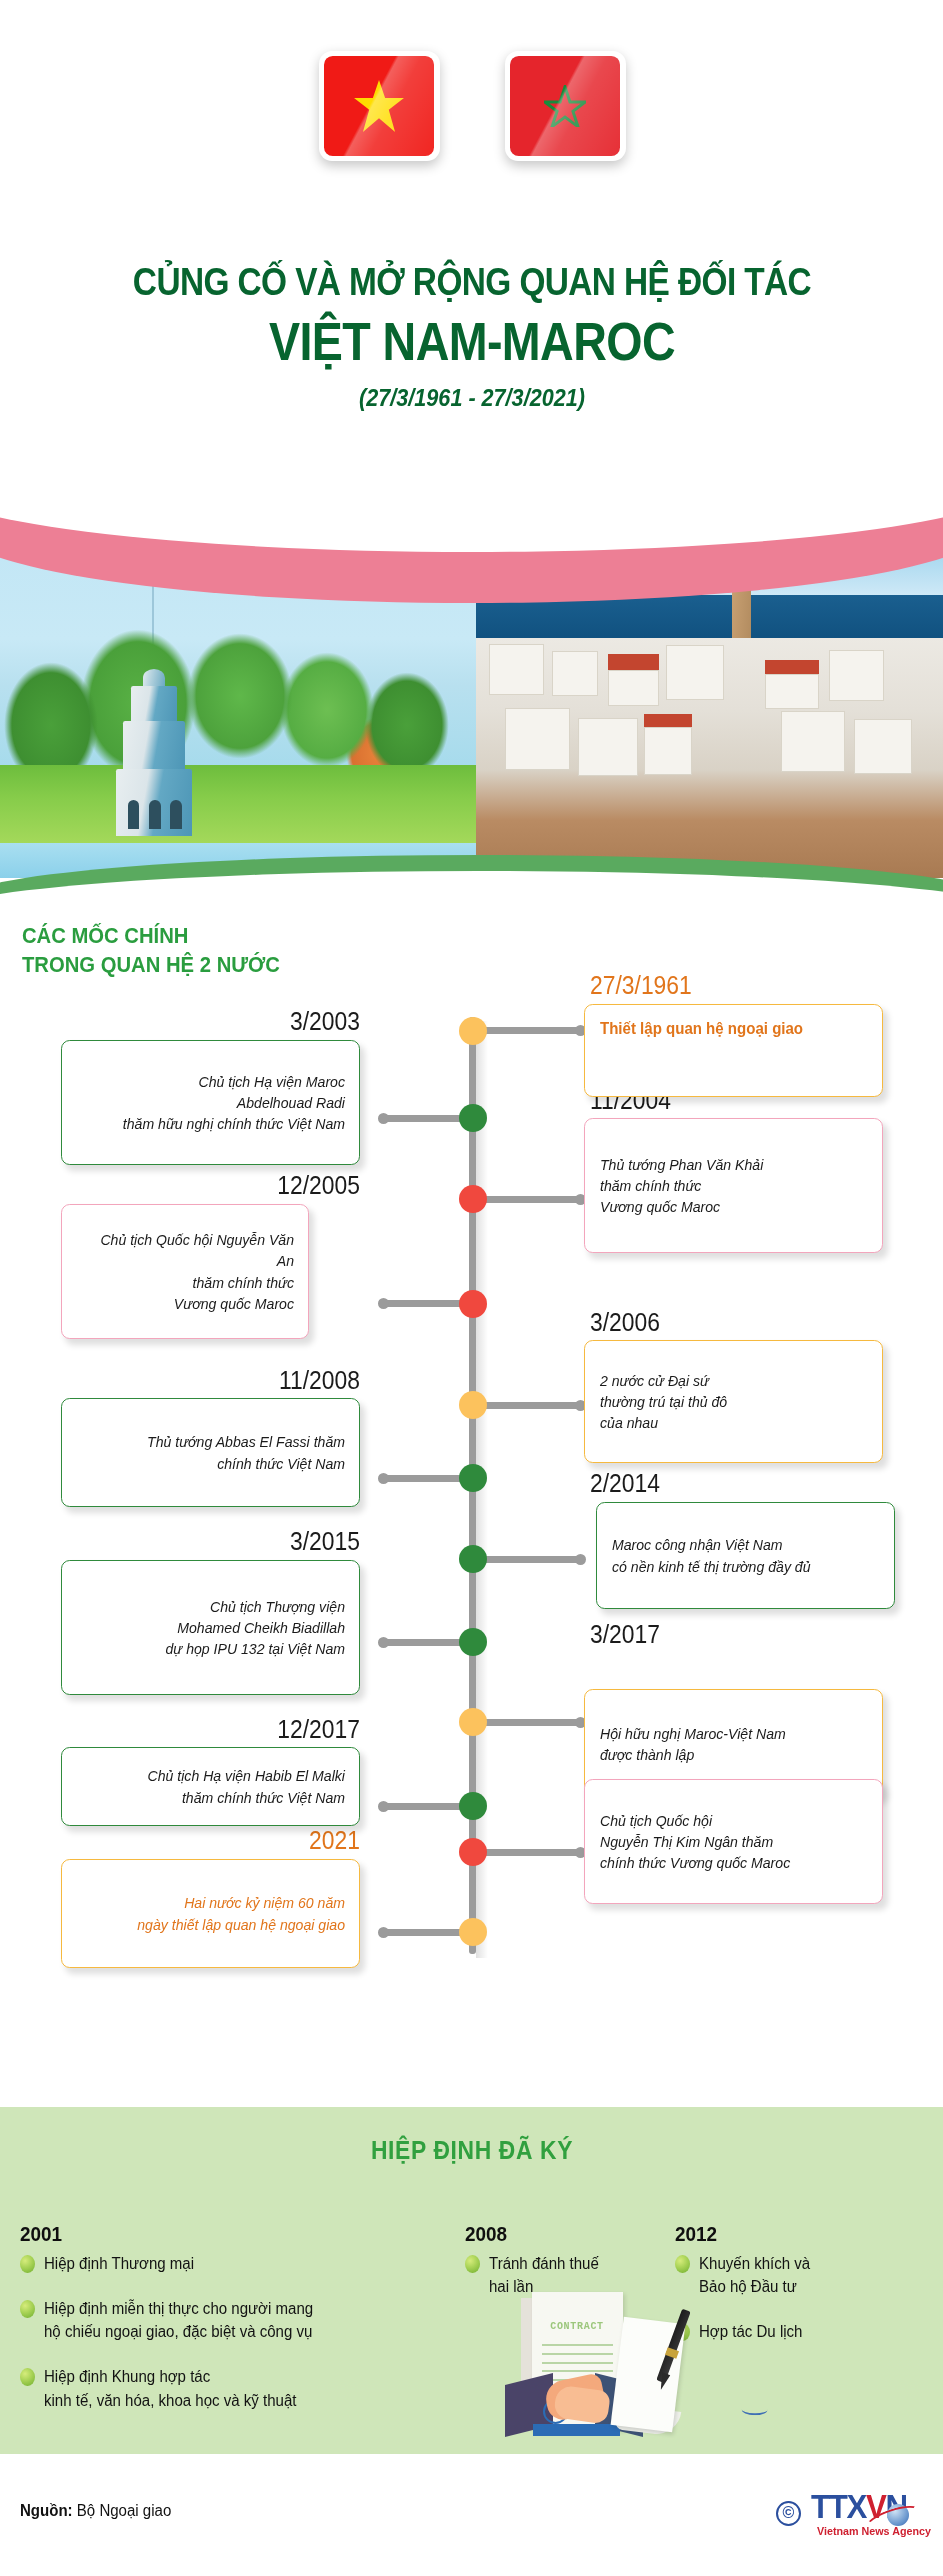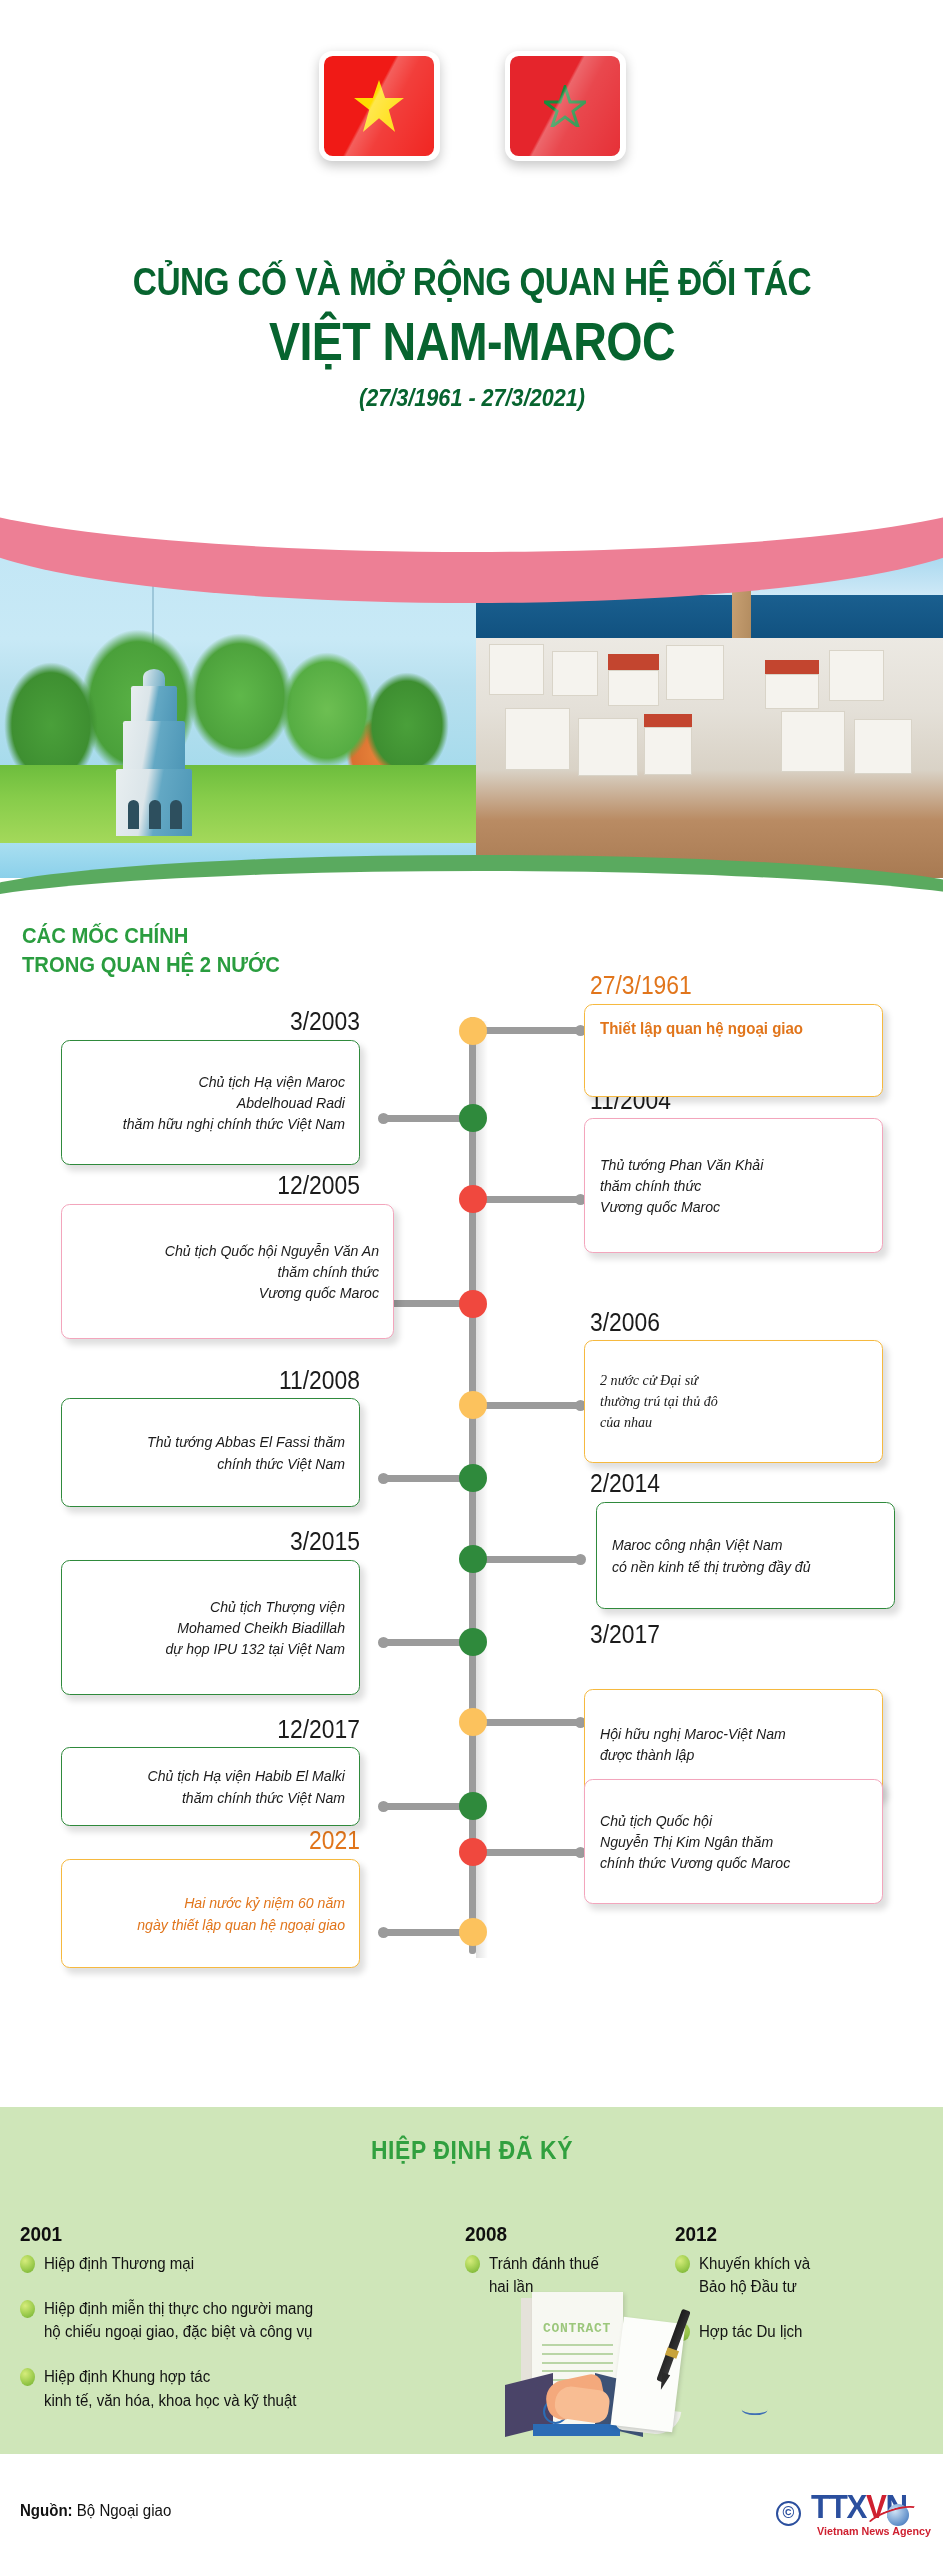--- a/index.html
+++ b/index.html
@@ -224,21 +224,21 @@
     margin-left: 9.4px; font-size: 16px; line-height: 1.45; color: #121212;
     transform: scaleX(0.94); transform-origin: left center;
   }
 
   
   .contract { position: absolute; left: 501px; top: 185px; width: 218px; height: 163px; }
   .ct-paper { position:absolute; left:30.5px; top:0; width:91px; height:138px; background:#f7f8f2;
      box-shadow: 1.5px 2.2px 4.4px rgba(0,0,0,0.12); }
   .ct-paper-back { position:absolute; left:20.3px; top:5.8px; width:87px; height:131px; background:#e5e2da; }
   .ct-label { position:absolute; top:29px; left:0; width:91px; text-align:center;
-     color:#9cc77c; font-size:13px; font-weight:bold; letter-spacing:0.7px;
+     color:#9cc77c; font-size:10px; font-weight:bold; letter-spacing:0.7px;
      font-family:"Liberation Mono", monospace; }
   .ct-line { position:absolute; left:10.2px; width:71px; height:2.2px; background:#b9d5a6; }
   .ct-bookL { position:absolute; left:4.4px; top:87px; width:48px; height:52px;
      background:#4a4468; transform: skewY(-14deg); }
   .ct-bookR { position:absolute; left:94px; top:87px; width:48px; height:52px;
      background:#3d5275; transform: skewY(14deg); }
   .ct-book-base { position:absolute; left:32px; top:132px; width:87px; height:11.6px; background:#2b6cb5; }
   .ct-hand1 { position:absolute; left:45px; top:86px; width:58px; height:39px;
      background:#f4a97c; border-radius: 19px 10.2px 11.6px 16px; transform: rotate(-12deg); }
   .ct-hand2 { position:absolute; left:54px; top:96px; width:54px; height:33px;
@@ -398,27 +398,27 @@
       </div>
       <div class="yr left" style="top: 4.4px; left: 61px; width: 299px;">3/2003</div>
       <div class="dot red" style="top: 183px;"></div>
       <div class="connector right" style="top: 194px;"></div>
       <div class="card pink right-card" style="top: 116px; height: 135px; width: 299px; left: 584px; display: flex; align-items: center;">
         <p style="width: 100%;">Thủ tướng Phan Văn Khải<br>thăm chính thức<br>Vương quốc Maroc</p>
       </div>
       <div class="yr right" style="top: 83px; left: 590px;">11/2004</div>
       <div class="dot red" style="top: 288px;"></div>
       <div class="connector left" style="top: 298px;"></div>
-      <div class="card pink left-card" style="top: 202px; height: 135px; width: 333px; left: 61px; display: flex; align-items: center;">
+      <div class="card pink left-card" style="top: 202px; height: 135px; width: 248px; left: 61px; display: flex; align-items: center;">
         <p style="width: 100%;">Chủ tịch Quốc hội Nguyễn Văn An<br>thăm chính thức<br>Vương quốc Maroc</p>
       </div>
       <div class="yr left" style="top: 168px; left: 61px; width: 299px;">12/2005</div>
       <div class="dot orange" style="top: 389px;"></div>
       <div class="connector right" style="top: 400px;"></div>
-      <div class="card orange right-card" style="top: 338px; height: 123px; width: 299px; left: 584px; display: flex; align-items: center; font-family: Liberation Serif, serif;">
+      <div class="card orange right-card" style="top: 338px; height: 123px; width: 299px; left: 584px; display: flex; align-items: center;">
         <p style="width: 100%;">2 nước cử Đại sứ<br>thường trú tại thủ đô<br>của nhau</p>
       </div>
       <div class="yr right" style="top: 305px; left: 590px;">3/2006</div>
       <div class="dot green" style="top: 462px;"></div>
       <div class="connector left" style="top: 473px;"></div>
       <div class="card green left-card" style="top: 396px; height: 109px; width: 299px; left: 61px; display: flex; align-items: center;">
         <p style="width: 100%;">Thủ tướng Abbas El Fassi thăm<br>chính thức Việt Nam</p>
       </div>
       <div class="yr left" style="top: 363px; left: 61px; width: 299px;">11/2008</div>
       <div class="dot green" style="top: 543px;"></div>

